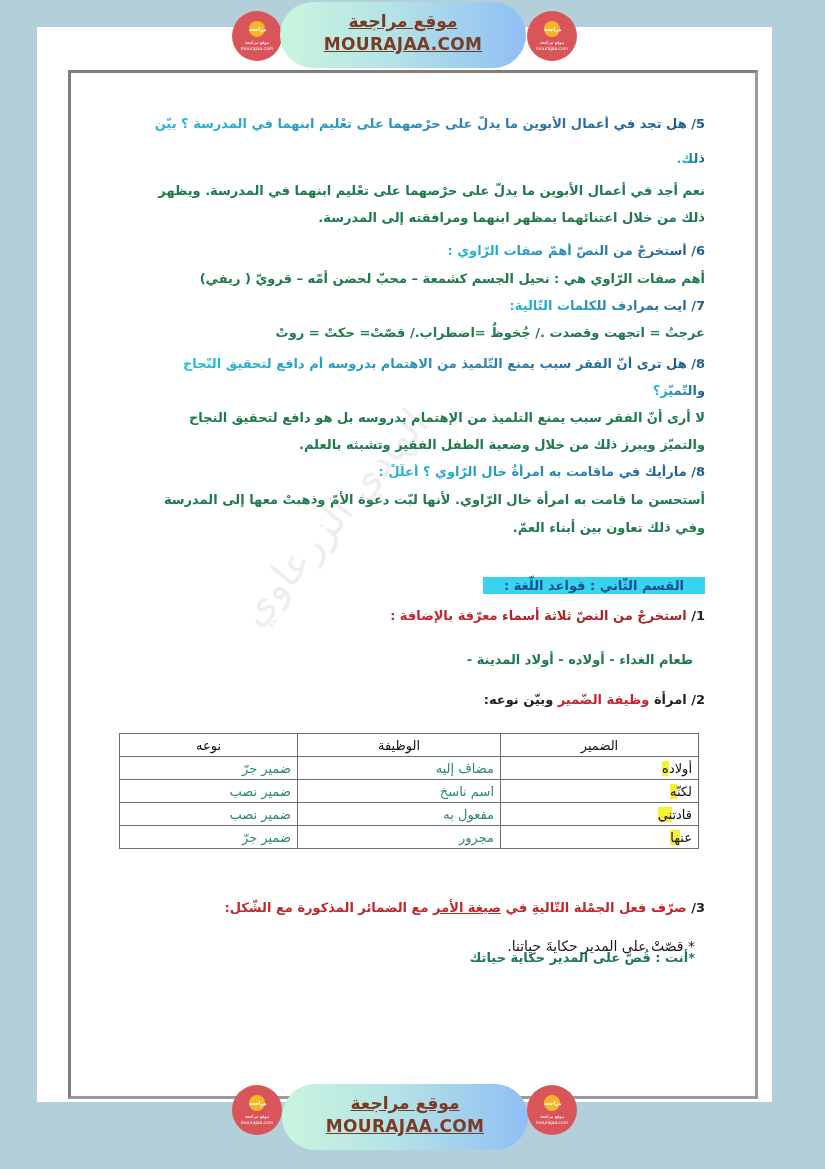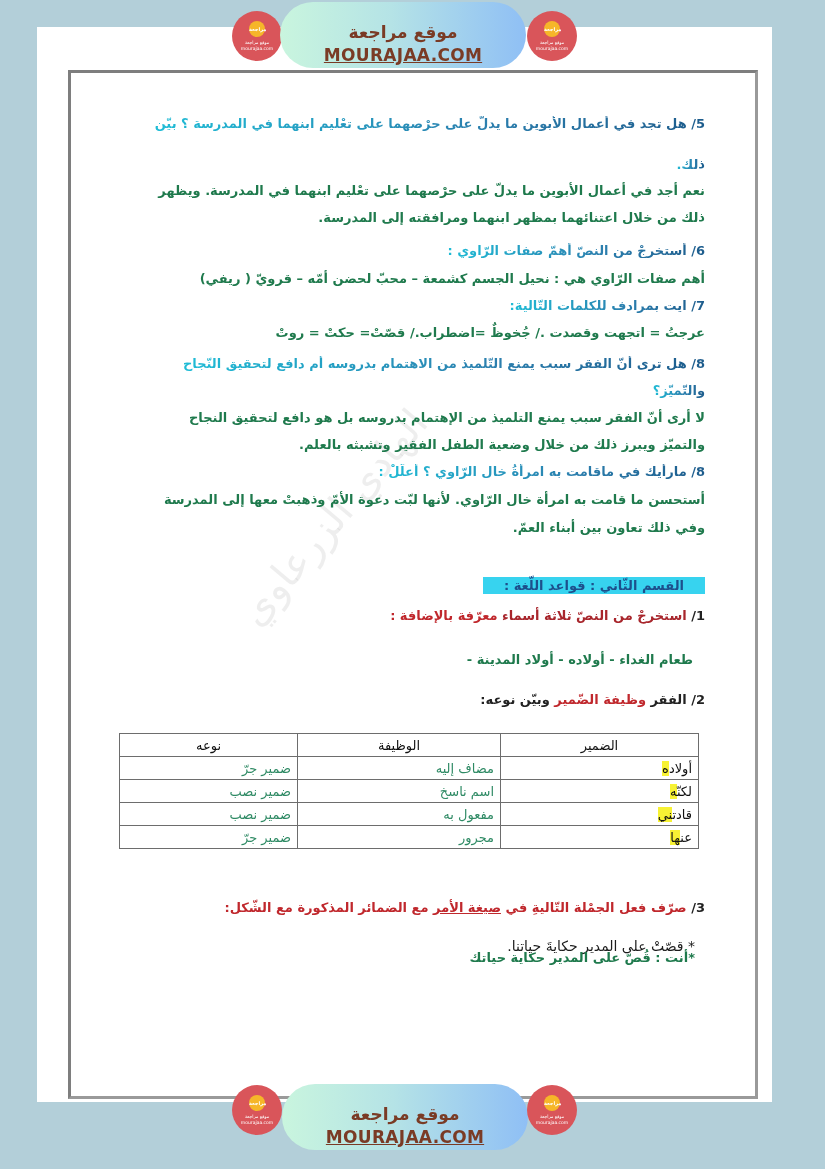--- a/index.html
+++ b/index.html
@@ -22,22 +22,22 @@
   .banner {
     position: absolute; left: 280px; width: 246px; height: 66px;
     border-radius: 33px;
     background: linear-gradient(90deg, #c9f5de 0%, #b5e3e6 45%, #8fbff5 100%);
     text-align: center; z-index: 5;
   }
   .banner.top { top: 2px; }
   .banner.bottom { top: 1084px; width: 246px; left: 282px; }
   .banner .ar {
     display: block; direction: rtl; font-family: "DejaVu Sans", sans-serif;
-    font-weight: bold; font-size: 17px; color: #7a3b25; margin-top: 19px;
-    line-height: 22px;
+    font-weight: bold; font-size: 17px; color: #7a3b25; margin-top: 8px;
+    text-decoration: underline; line-height: 22px;
   }
   .banner .en {
     display: block; font-family: "DejaVu Sans", sans-serif; font-weight: bold;
     font-size: 17px; color: #7a3b25; text-decoration: underline; line-height: 24px;
     letter-spacing: 0.3px;
   }
   .badge {
     position: absolute; width: 50px; height: 50px; border-radius: 50%;
     background: #d9555a; z-index: 5; text-align: center;
   }
@@ -104,21 +104,21 @@
 <div class="badge" style="left:527px; top:11px;">
   <span class="dot">مراجعة</span>
   <span class="lbl">موقع مراجعة mourajaa.com</span>
 </div>
 
 <div class="watermark">الهادي الزرعاوي</div>
 
 <div class="content">
 
   <div class="line q-teal" style="top:116px;">5/ هل تجد في أعمال الأبوين ما يدلّ على حرْصهما على تعْليم ابنهما في المدرسة ؟ بيّن</div>
-  <div class="line q-teal" style="top:157px;">ذلك.</div>
+  <div class="line q-teal" style="top:151px;">ذلك.</div>
   <div class="line ans" style="top:183px;">نعم أجد في أعمال الأبوين ما يدلّ على حرْصهما على تعْليم ابنهما في المدرسة. ويظهر</div>
   <div class="line ans" style="top:210px;">ذلك من خلال اعتنائهما بمظهر ابنهما ومرافقته إلى المدرسة.</div>
 
   <div class="line q-teal" style="top:243px;">6/ أستخرجْ من النصّ أهمّ صفات الرّاوي :</div>
   <div class="line ans" style="top:271px;">أهم صفات الرّاوي هي : نحيل الجسم كشمعة – محبّ لحضن أمّه – قرويّ ( ريفي)</div>
 
   <div class="line q-teal" style="top:298px;">7/ ايت بمرادف للكلمات التّالية:</div>
   <div class="line ans" style="top:325px;">عرجتُ = اتجهت وقصدت ./ جُخوظٌ =اضطراب./ قصّتْ= حكتْ = روتْ</div>
 
   <div class="line q-teal" style="top:356px;">8/ هل ترى أنّ الفقر سبب يمنع التّلميذ من الاهتمام بدروسه أم دافع لتحقيق النّجاح</div>
@@ -133,21 +133,21 @@
   <div class="line" style="top:578px;">
     <span class="section-head">القسم الثّاني : قواعد اللّغة :</span>
   </div>
   <div class="line q-red" style="top:608px;">
     <span class="num">1/</span>
     <span style="color:#a8262c;">استخرجْ من النصّ ثلاثة أسماء </span><span>معرّفة بالإضافة :</span>
   </div>
   <div class="line ans" style="top:652px; right:12px;">طعام الغداء  -  أولاده        - أولاد المدينة  -</div>
   <div class="line q-red" style="top:692px;">
     <span class="num">2/</span>
-    <span style="color:#222;">الفقر </span><span>وظيفة الضّمير</span><span style="color:#222;"> وبيّن نوعه:</span>
+    <span style="color:#222;">امرأة </span><span>وظيفة الضّمير</span><span style="color:#222;"> وبيّن نوعه:</span>
   </div>
 </div>
 
 <table class="pron">
   <tbody>
       <tr>
     <th style="width:185px;margin-top:44px;">الضمير</th>
     <th style="width:190px;">الوظيفة</th>
     <th>نوعه</th>
   </tr>

